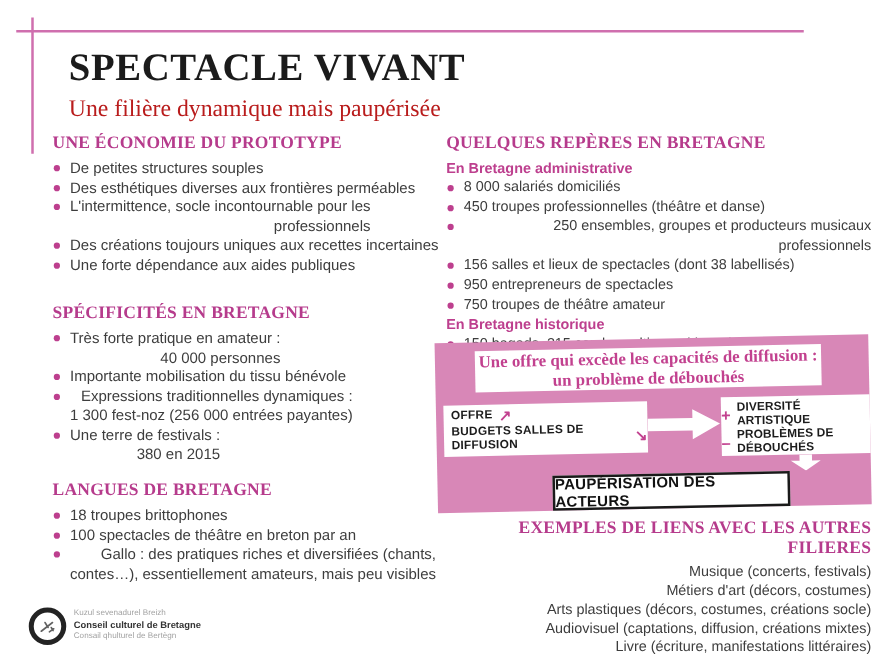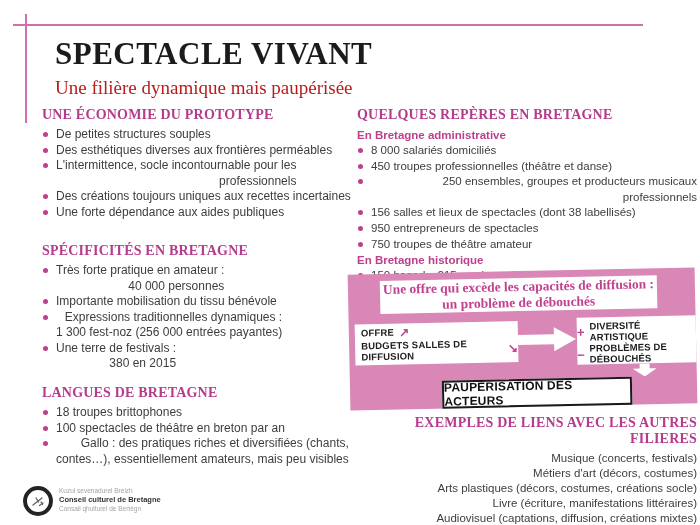--- a/index.html
+++ b/index.html
@@ -221,22 +221,22 @@
       </svg>
 
       <div class="pb-result">PAUPÉRISATION DES ACTEURS</div>
     </div>
 
     <div class="sec sec-liens">
       <h3 class="heading">EXEMPLES DE LIENS AVEC LES AUTRES FILIERES</h3>
       <div class="liens-item">Musique (concerts, festivals)</div>
       <div class="liens-item">Métiers d'art (décors, costumes)</div>
       <div class="liens-item">Arts plastiques (décors, costumes, créations socle)</div>
+      <div class="liens-item">Audiovisuel (captations, diffusion, créations mixtes)</div>
       <div class="liens-item">Livre (écriture, manifestations littéraires)</div>
-      <div class="liens-item">Audiovisuel (captations, diffusion, créations mixtes)</div>
 
     </div>
   </div>
 
   <div class="logo">
     <div class="logo-ring">
       <svg width="16" height="16" viewBox="0 0 16 16">
         <path d="M3 12 L12 5 M6 5 l2.5 4 M9.5 12.5 l3.5 -2.5 M11 9 l1.5 2.5" stroke="#555" stroke-width="1.3" fill="none" stroke-linecap="round"></path>
       </svg>
     </div>

